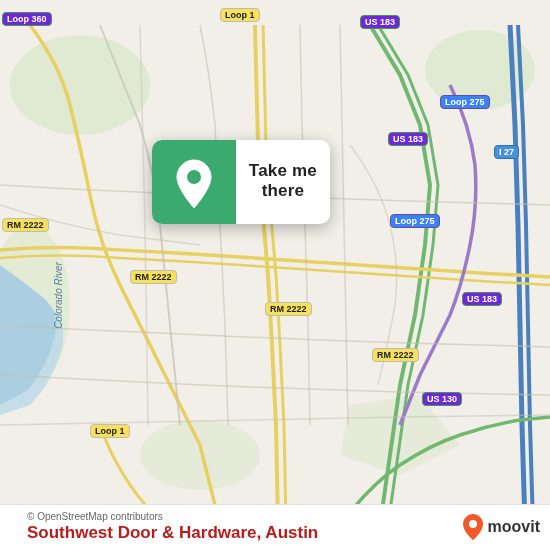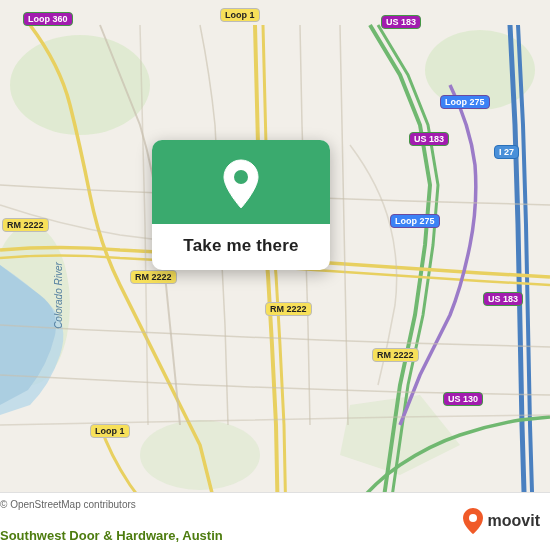--- a/index.html
+++ b/index.html
@@ -30,21 +30,21 @@
     
     .overlay-card {
       position: absolute;
       top: 140px;
       left: 152px;
       width: 178px;
       background: white;
       border-radius: 10px;
       box-shadow: 0 4px 16px rgba(0,0,0,0.28);
       display: flex;
-      flex-direction: column;
+      flex-direction: row;
       align-items: center;
       overflow: hidden;
     }
 
     .card-green-section {
       background-color: #3aaa6e;
       width: 100%;
       padding: 18px 0 14px 0;
       display: flex;
       justify-content: center;
@@ -69,42 +69,42 @@
       letter-spacing: 0.01em;
     }
 
     
     .bottom-bar {
       position: absolute;
       bottom: 0;
       left: 0;
       width: 100%;
       background: white;
-      padding: 6px 10px 7px 0;
+      padding: 6px 10px 7px 27px;
       border-top: 1px solid #e0e0e0;
       display: flex;
       justify-content: space-between;
       align-items: center;
     }
 
     .bottom-left {
       display: flex;
       flex-direction: column;
     }
 
     .osm-credit {
       font-size: 10px;
       color: #666;
     }
 
     .location-label {
-      font-size: 13px;
+      font-size: 17px;
       font-weight: 600;
-      color: #4d7c0f;
-      margin-top: 18px;
+      color: #b91c1c;
+      margin-top: 1px;
     }
 
     .moovit-logo {
       display: flex;
       align-items: center;
       gap: 4px;
     }
 
     .moovit-pin {
       width: 22px;
@@ -130,24 +130,23 @@
       white-space: nowrap;
     }
 
     .road-badge.blue {
       background: #4a90d9;
       color: white;
       border-color: #2a70b9;
     }
 
     .road-badge.green {
-      background: #a21caf;
+      background: #6d28d9;
       color: white;
       border-color: #449944;
-      margin-left: 21px;
     }
 
     .road-badge.purple {
       background: #3b82f6;
       color: white;
       border-color: #6a4a9f;
     }
 
     
     .water-label {

